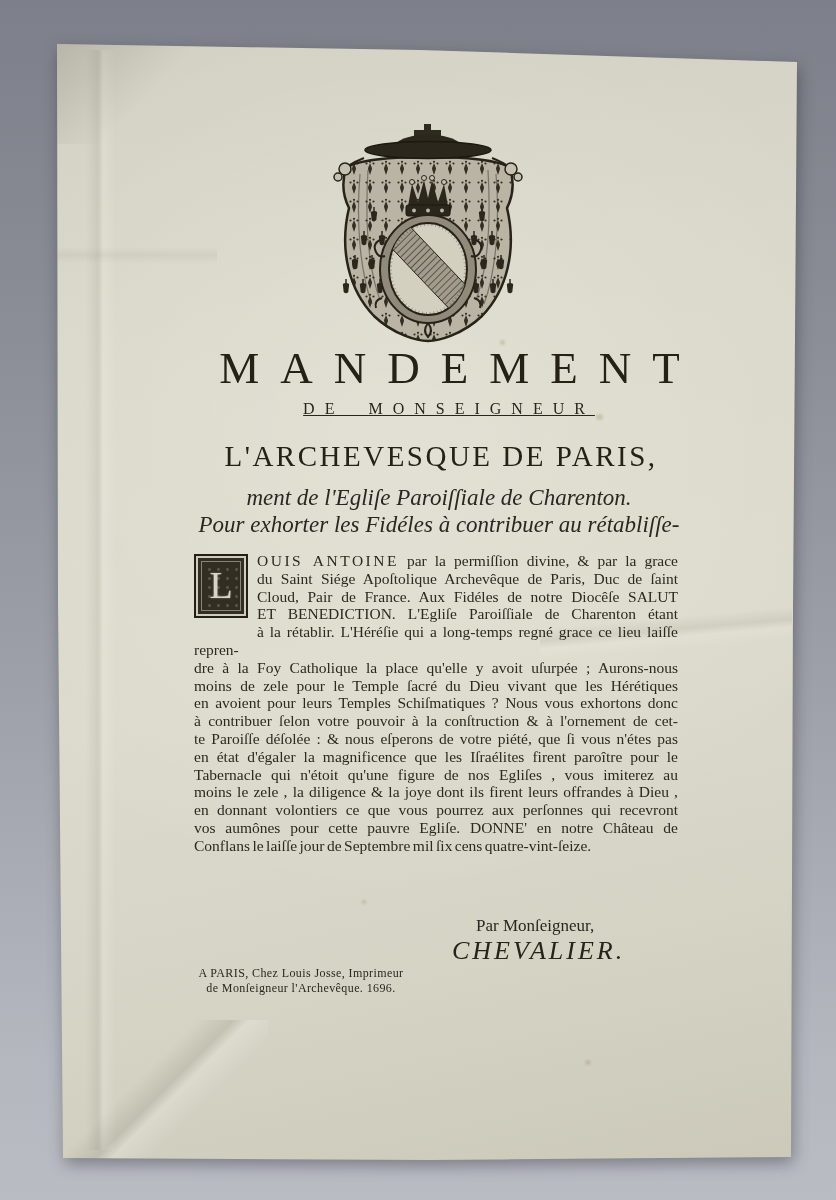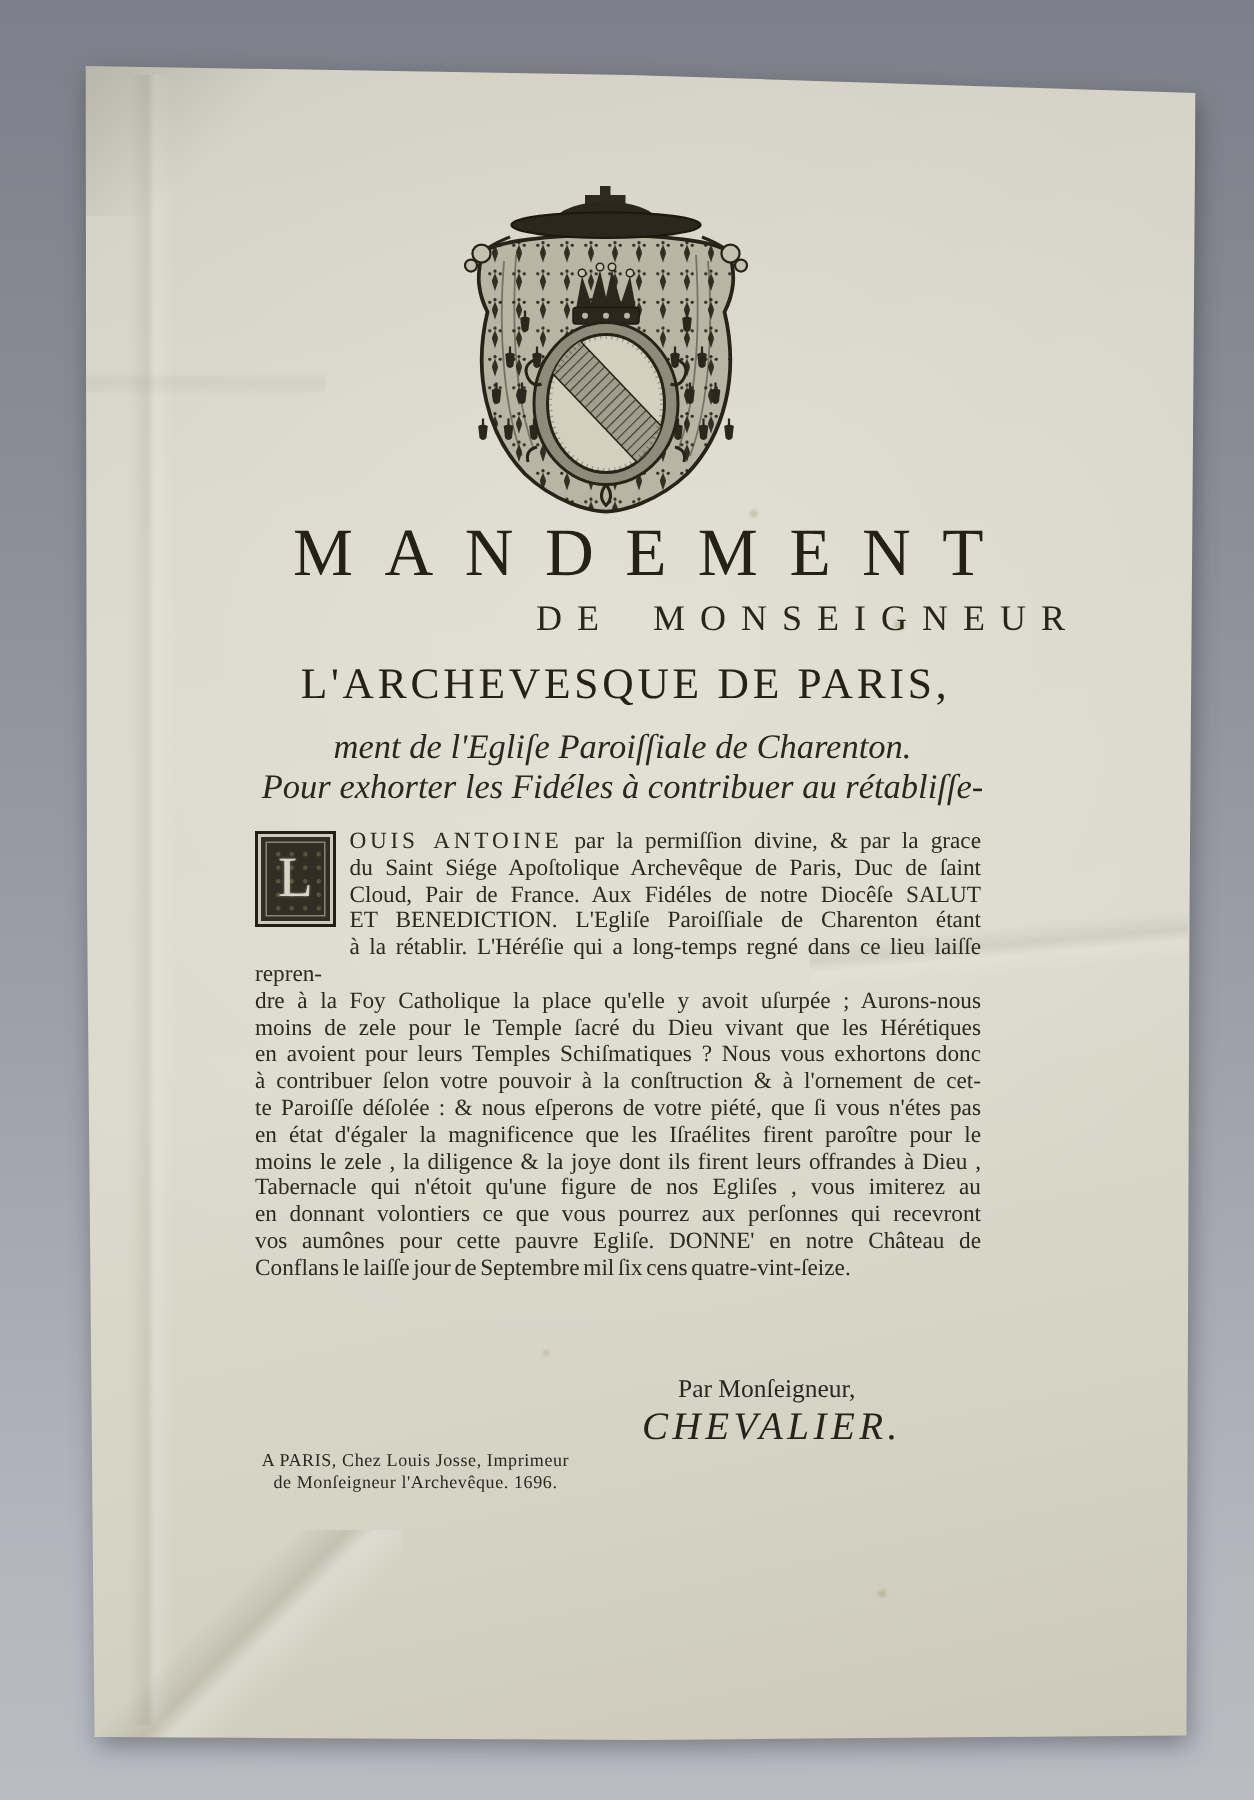--- a/index.html
+++ b/index.html
@@ -22,28 +22,28 @@
   .c2 { left:58px; top:1020px; width:210px; height:140px;
         background:linear-gradient(135deg, transparent 40%, rgba(90,86,72,0.14) 50%, rgba(255,255,250,0.20) 55%, transparent 66%); }
   .c3 { left:540px; top:590px; width:252px; height:80px;
         background:linear-gradient(175deg, transparent 38%, rgba(100,96,82,0.10) 50%, rgba(255,255,248,0.12) 58%, transparent 70%); }
   .c4 { left:57px; top:44px; width:130px; height:100px;
         background:linear-gradient(135deg, rgba(80,78,68,0.20), transparent 62%); }
   .c5 { left:57px; top:235px; width:160px; height:40px;
         background:linear-gradient(180deg, transparent 30%, rgba(100,96,82,0.08) 50%, transparent 72%); }
   .spot { position:absolute; border-radius:50%; background:rgba(146,124,82,0.28); filter:blur(1px); }
 
-  .doc { position:absolute; inset:0; z-index:2; color:#2d2820; }
+  .doc { position:absolute; inset:0; z-index:2; color:#2d2820;margin-left:24px; }
   .crest { position:absolute; left:306px; top:122px; width:196px; height:224px; }
 
   .title { position:absolute; left:120px; top:344px; width:590px; margin:0;
            text-align:center; white-space:nowrap; font-weight:400;
            font-size:45px; line-height:1.1; letter-spacing:21px; padding-left:21px; color:#262117; }
-  .h-de  { position:absolute; left:120px; top:400px; width:590px; text-align:right; white-space:nowrap;
-           font-size:24px; letter-spacing:10px; padding-left:10px; word-spacing:10px; color:#2a251b; }
+  .h-de  { position:absolute; left:120px; top:400px; width:590px; text-align:center; white-space:nowrap;
+           font-size:16px; letter-spacing:10px; padding-left:10px; word-spacing:10px; color:#2a251b;text-decoration:underline; }
   .h-arch{ position:absolute; left:120px; top:440px; width:590px; text-align:center; white-space:nowrap;
            font-size:29px; letter-spacing:2.5px; padding-left:2px; color:#262117;font-family:Liberation Serif, serif; }
   .argument { position:absolute; left:120px; top:484px; width:590px; text-align:center;
               font-style:italic; font-size:23px; line-height:27px; color:#2b2620; }
 
   .body { position:absolute; left:170px; top:552px; width:484px;
           font-size:15.5px; line-height:17.8px; word-spacing:-1.4px; color:#2d2820; }
   .bline { text-align:justify; text-align-last:justify; }
   .bline.last { text-align-last:left; }
   .caps-sp { letter-spacing:2.5px; }
@@ -200,29 +200,29 @@
         <div class="argline">Pour exhorter les Fidéles à contribuer au rétabliſſe-</div>
       </div>
 
     <div class="body">
       <div class="dropcap">L</div>
       <div class="bline"><span class="caps-sp">OUIS ANTOINE</span><span> par la permiſſion divine, &amp; par la grace</span></div>
       <div>
           <div class="bline">du Saint Siége Apoſtolique Archevêque de Paris, Duc de ſaint</div>
           <div class="bline">Cloud, Pair de France. Aux Fidéles de notre Diocêſe SALUT</div>
           <div class="bline">ET BENEDICTION. L'Egliſe Paroiſſiale de Charenton étant</div>
-          <div class="bline">à la rétablir. L'Héréſie qui a long-temps regné dans ce lieu laiſſe repren-</div>
+          <div class="bline">à la rétablir. L'Héréſie qui a long-temps regné grace ce lieu laiſſe repren-</div>
           <div class="bline">dre à la Foy Catholique la place qu'elle y avoit uſurpée ; Aurons-nous</div>
           <div class="bline">moins de zele pour le Temple ſacré du Dieu vivant que les Hérétiques</div>
           <div class="bline">en avoient pour leurs Temples Schiſmatiques ? Nous vous exhortons donc</div>
           <div class="bline">à contribuer ſelon votre pouvoir à la conſtruction &amp; à l'ornement de cet-</div>
           <div class="bline">te Paroiſſe déſolée : &amp; nous eſperons de votre piété, que ſi vous n'étes pas</div>
           <div class="bline">en état d'égaler la magnificence que les Iſraélites firent paroître pour le</div>
+          <div class="bline">Tabernacle qui n'étoit qu'une figure de nos Egliſes , vous imiterez au</div>
           <div class="bline">moins le zele , la diligence &amp; la joye dont ils firent leurs offrandes à Dieu ,</div>
-          <div class="bline">Tabernacle qui n'étoit qu'une figure de nos Egliſes , vous imiterez au</div>
           <div class="bline">en donnant volontiers ce que vous pourrez aux perſonnes qui recevront</div>
           <div class="bline">vos aumônes pour cette pauvre Egliſe. DONNE' en notre Château de</div>
           <div class="bline last">Conflans le laiſſe jour de Septembre mil ſix cens quatre-vint-ſeize.</div>
         </div>
     </div>
 
 
     <div class="parmgr">Par Monſeigneur,</div>
     <div class="secretary">CHEVALIER.</div>
 

